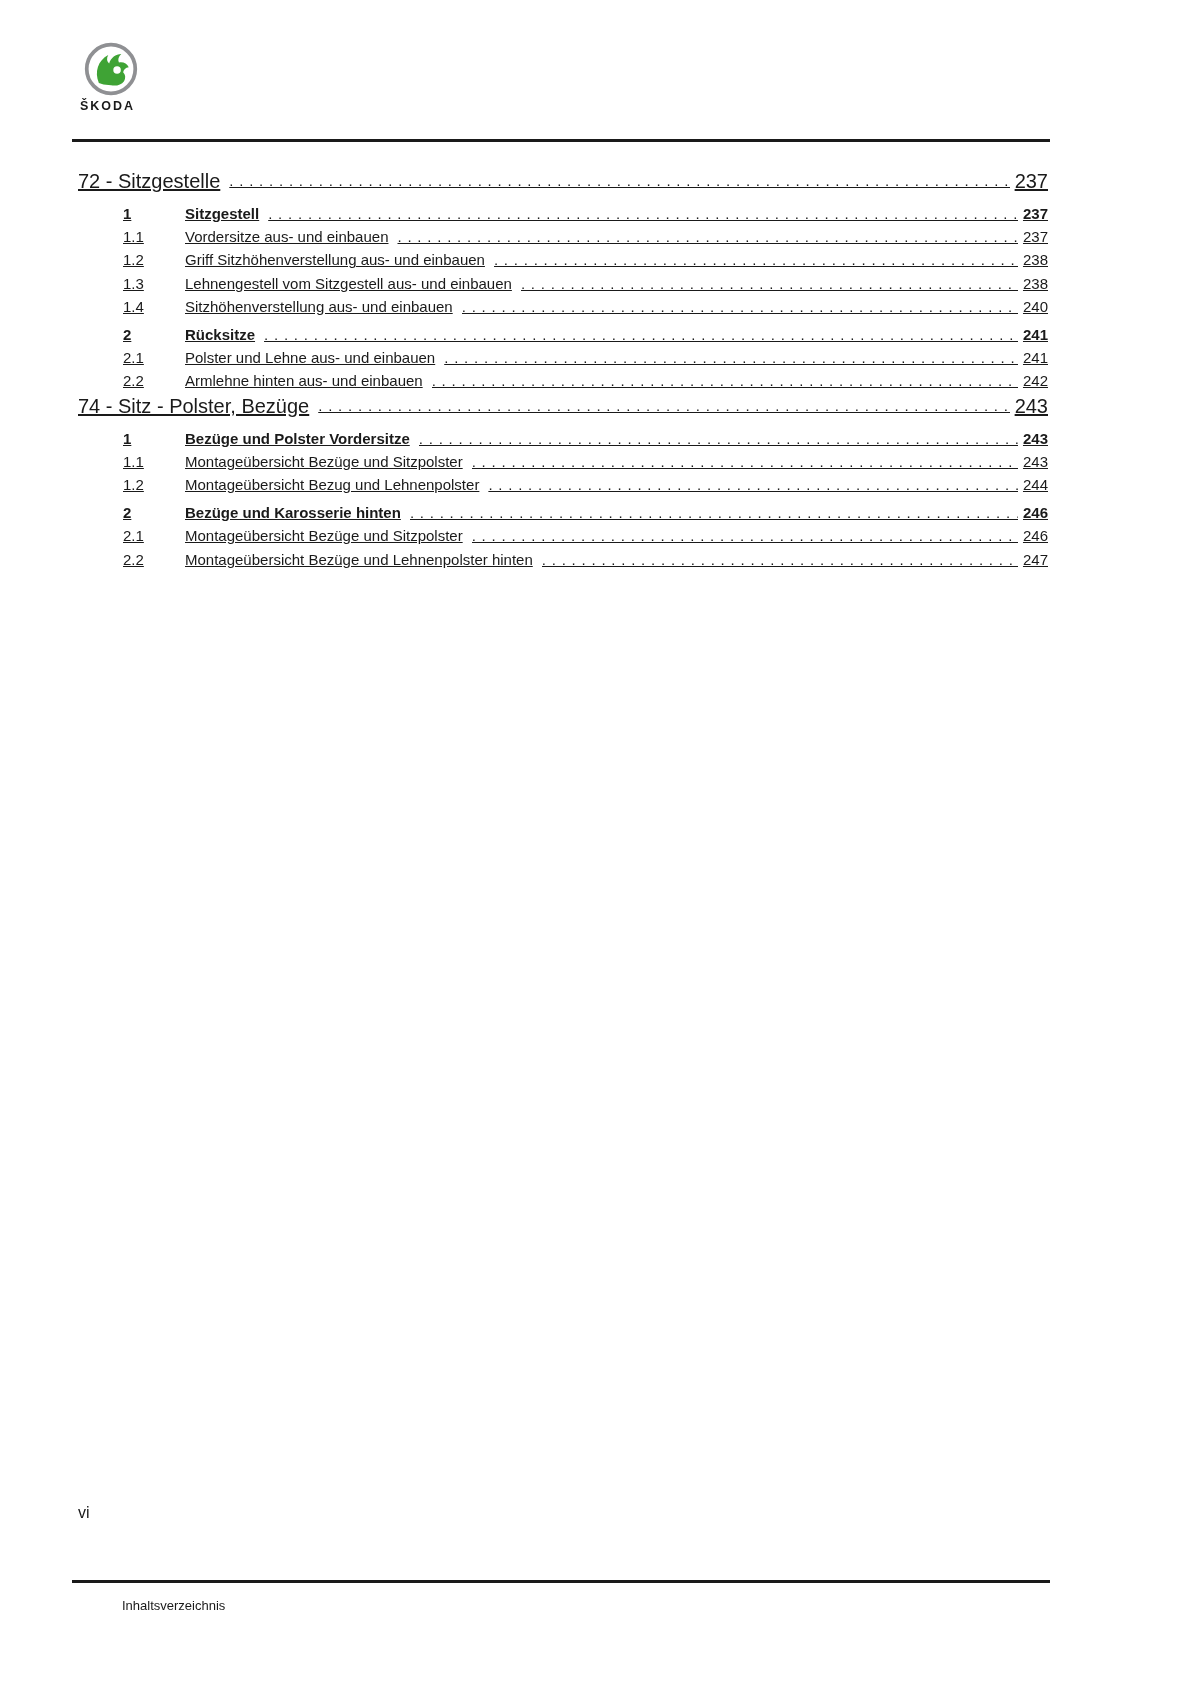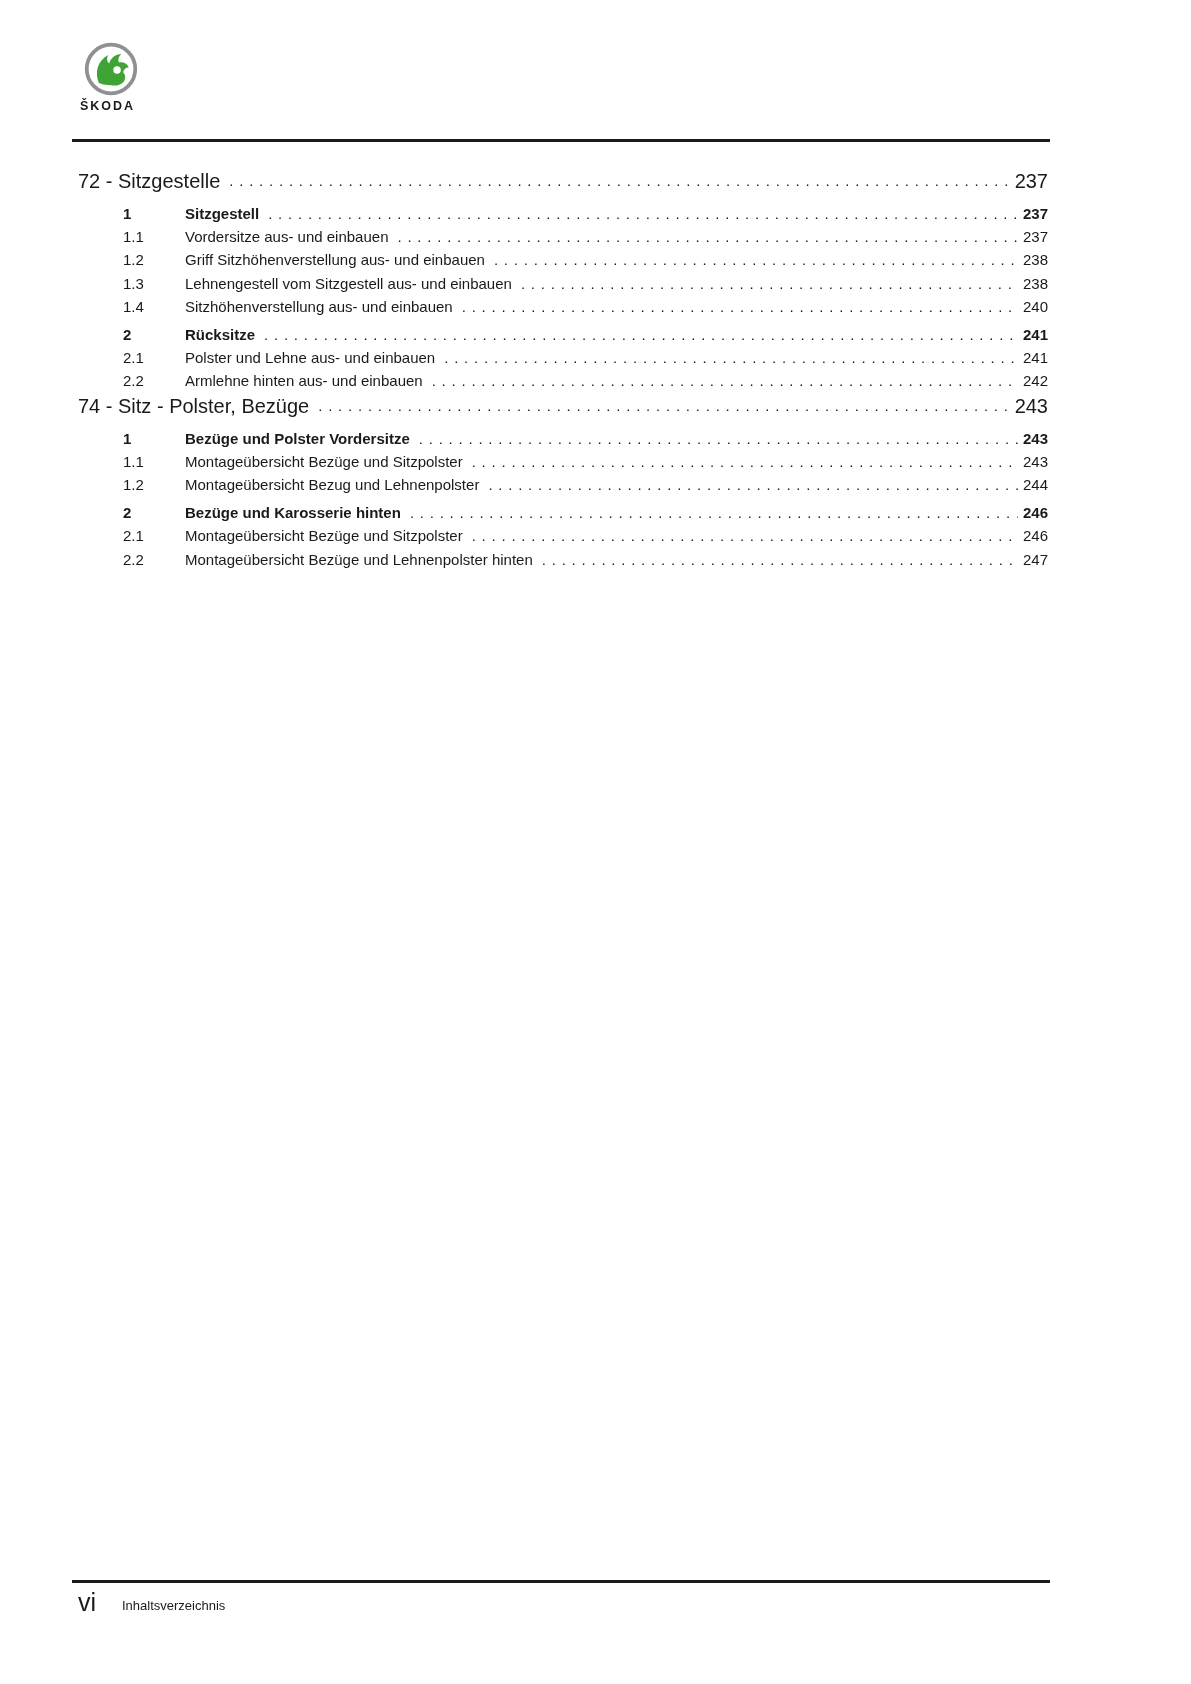--- a/index.html
+++ b/index.html
@@ -18,37 +18,37 @@
   .logo-wrap svg { display: block; margin: 0 auto; }
   .brand {
     font-size: 12.5px; font-weight: bold; letter-spacing: 2px; margin-top: 2px;
     white-space: nowrap;
   }
 
   .header-titles { position: absolute; left: 148px; top: 82px; }
   .header-titles .line { font-size: 16.5px; line-height: 27px; white-space: nowrap; }
 
   .toc { position: absolute; left: 78px; top: 168px; width: 970px; }
-  .row { display: flex; align-items: center; }
+  .row { display: flex; align-items: center; text-decoration: underline; }
   .chapter-row { font-size: 20px; line-height: 26px; }
   .chapter2 { }
   .entries { margin-left: 45px; margin-top: 8px; }
   .entry-row { font-size: 15px; line-height: 23.2px; }
   .entry-row .num { width: 62px; flex: none; }
   .ch-label, .title { white-space: nowrap; flex: none; }
   .leader {
     flex: 1 1 auto; overflow: hidden; white-space: nowrap;
     font-size: 15px; letter-spacing: 0.8px; margin: 0 5px 0 9px;
     font-weight: normal;
   }
   .page-num { flex: none; text-align: right; }
   .bold .num, .bold .title, .bold .page-num { font-weight: bold; }
   .group { margin-top: 5px; }
 
-  .footer-page { position: absolute; left: 78px; top: 1588px; font-size: 25px; text-align: right; }
+  .footer-page { position: absolute; left: 78px; top: 1504px; font-size: 16px; text-align: right; }
   .footer-label { position: absolute; left: 122px; top: 1598px; font-size: 13px; }
 </style>
 </head>
 <body>
 
 <div class="logo-wrap">
   <svg width="56" height="56" viewBox="0 0 60 60">
     <circle cx="30" cy="30" r="26" fill="#ffffff" stroke="#8f9093" stroke-width="4"></circle>
     <path fill="#3fa335" d="M17 45 C12 33 16 21 27 15 C25 19 25.5 22 28 24 C30 18 35 14 41 14 C38 17 37 20 38.5 23 C43 22 47 24 49 28 C45.5 28.5 43.5 30.5 43 33.5 C45.5 36 46 39.5 44 43 C41 47 36 48.5 30 47.5 L22 46.5 Z"></path>
     <circle cx="36.5" cy="31" r="4" fill="#ffffff"></circle>

